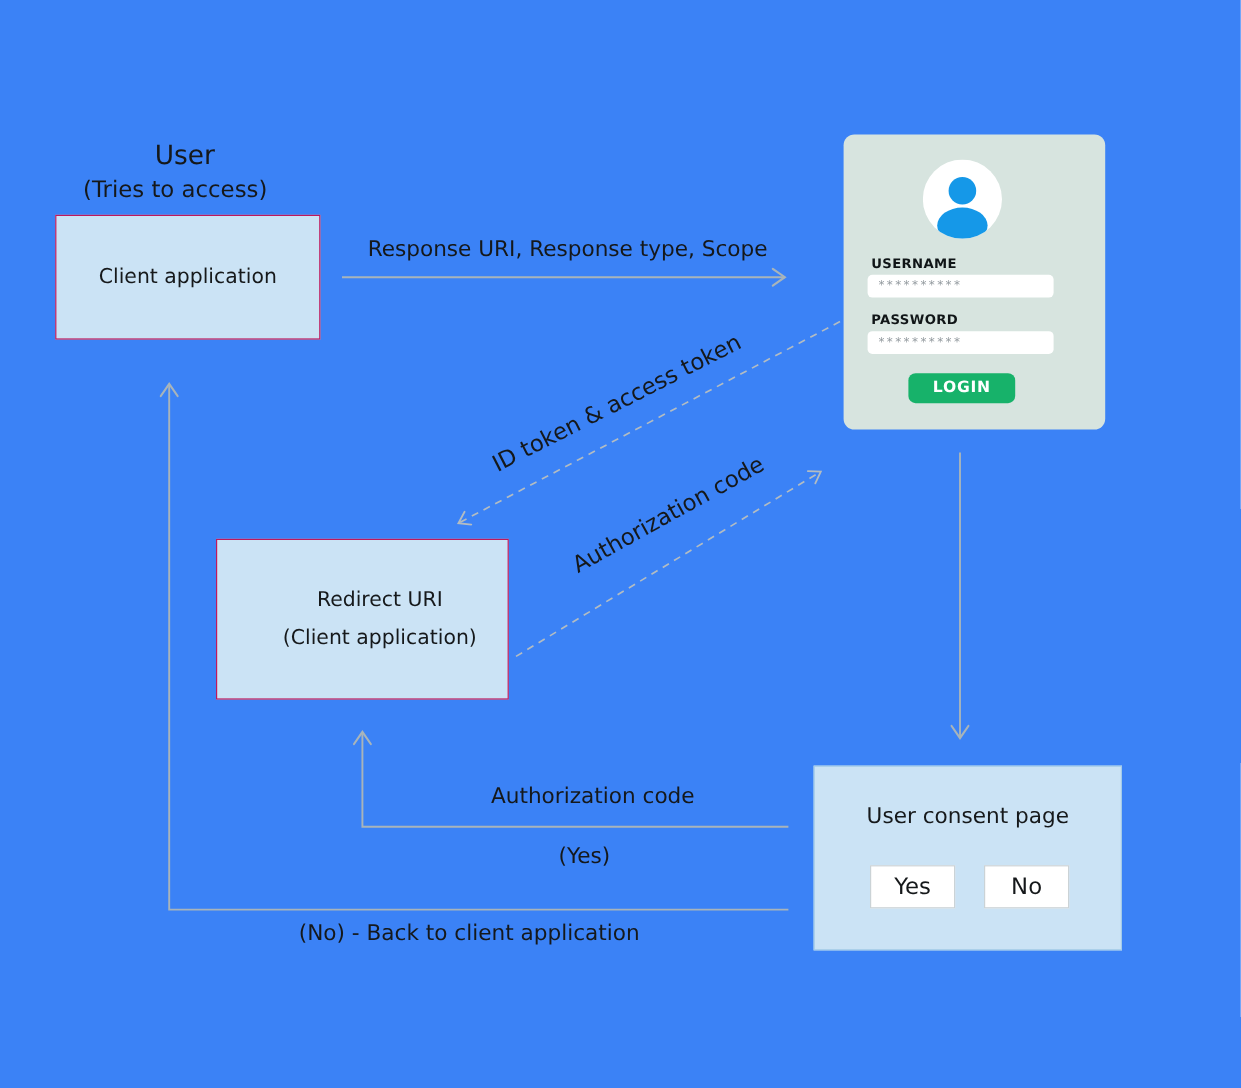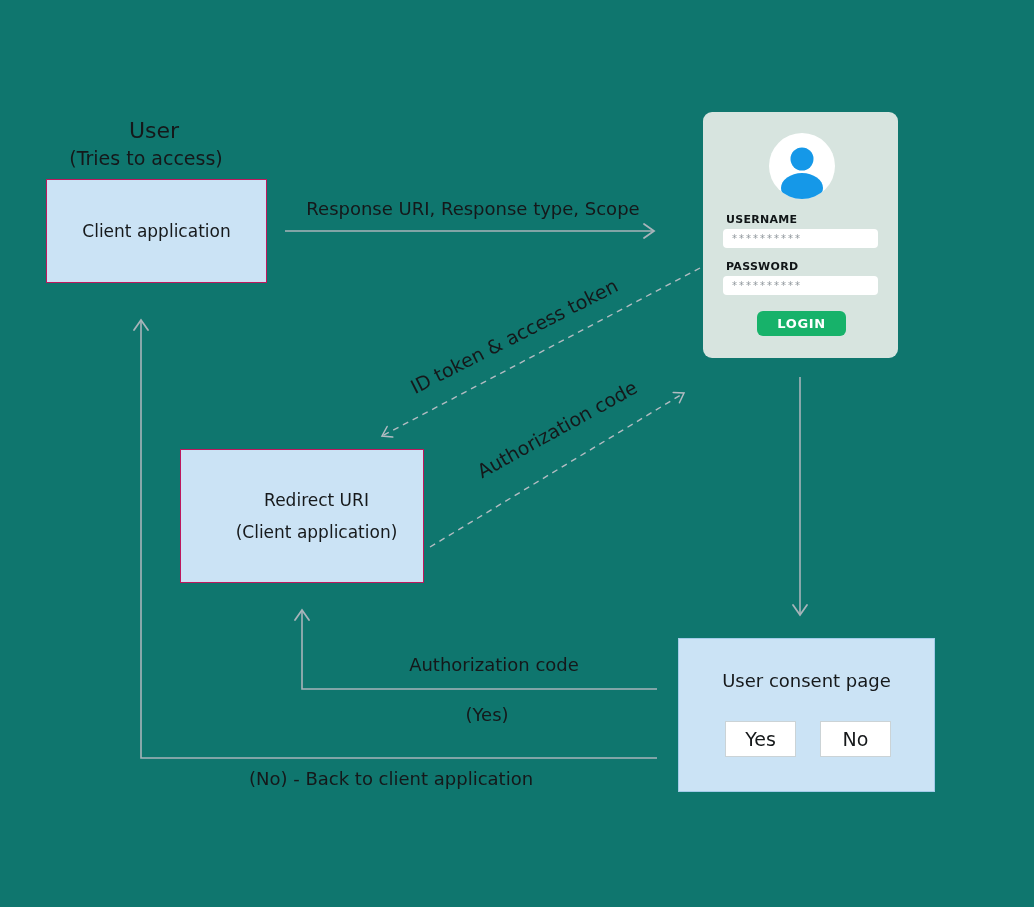--- a/index.html
+++ b/index.html
@@ -1,20 +1,20 @@
 <!DOCTYPE html>
 <html><head>
 <meta charset="utf-8">
 <style>
   html, body { margin: 0; padding: 0; }
   .canvas {
     position: relative;
     width: 1034px;
     height: 907px;
-    background: #0f766e;
+    background: #3b82f6;
     font-family: "DejaVu Sans", "Liberation Sans", sans-serif;
     color: #16191B;
     overflow: hidden;
   }
   svg.flow { position: absolute; left: 0; top: 0; pointer-events: none; }
 
   
   .lbl {
     position: absolute;
     transform: translate(-50%, -50%);
@@ -38,21 +38,21 @@
     justify-content: center;
     font-size: 17px;
     box-sizing: border-box;
   }
   .node .line + .line { margin-top: 12px; }
 
   
   .login-card {
     position: absolute;
     left: 703px; top: 112px;
-    width: 195px; height: 246px;
+    width: 218px; height: 246px;
     background: #D7E4DF;
     border-radius: 9px;
     box-sizing: border-box;
   }
   .avatar-wrap { position: absolute; left: 66px; top: 21px; width: 66px; height: 66px; }
   .cred-label {
     position: absolute;
     left: 23px;
     font-size: 11px;
     font-weight: bold;

